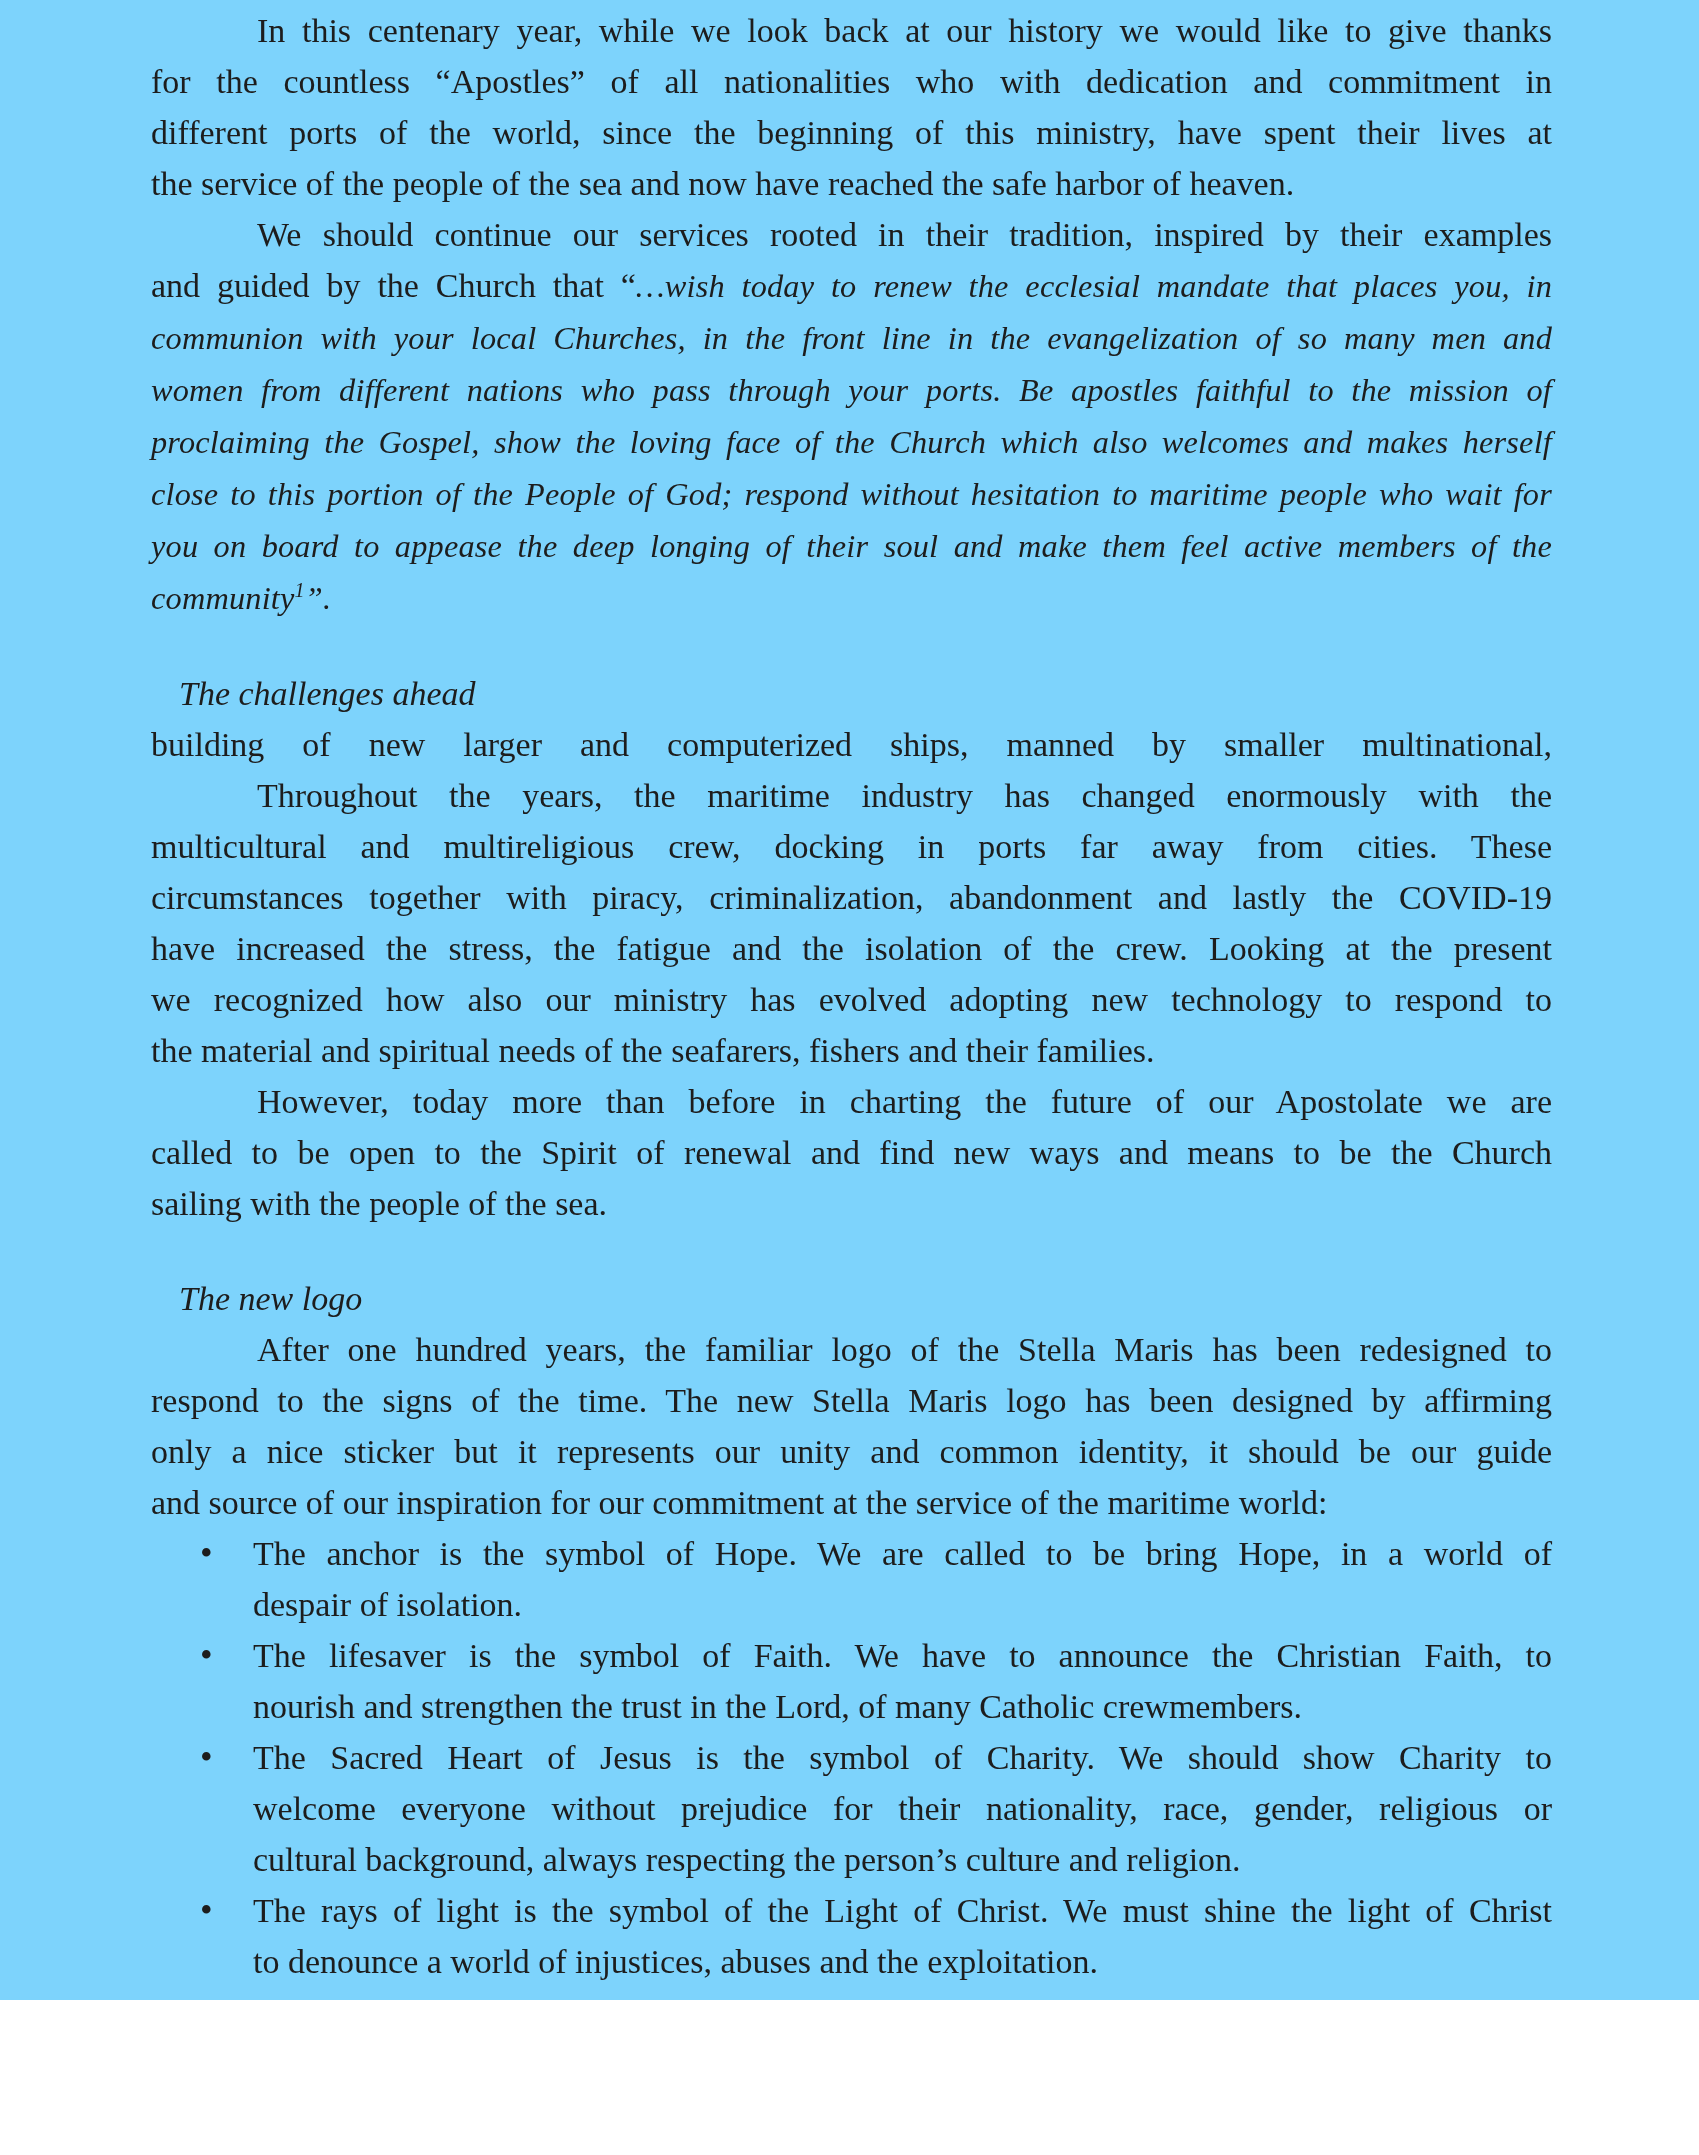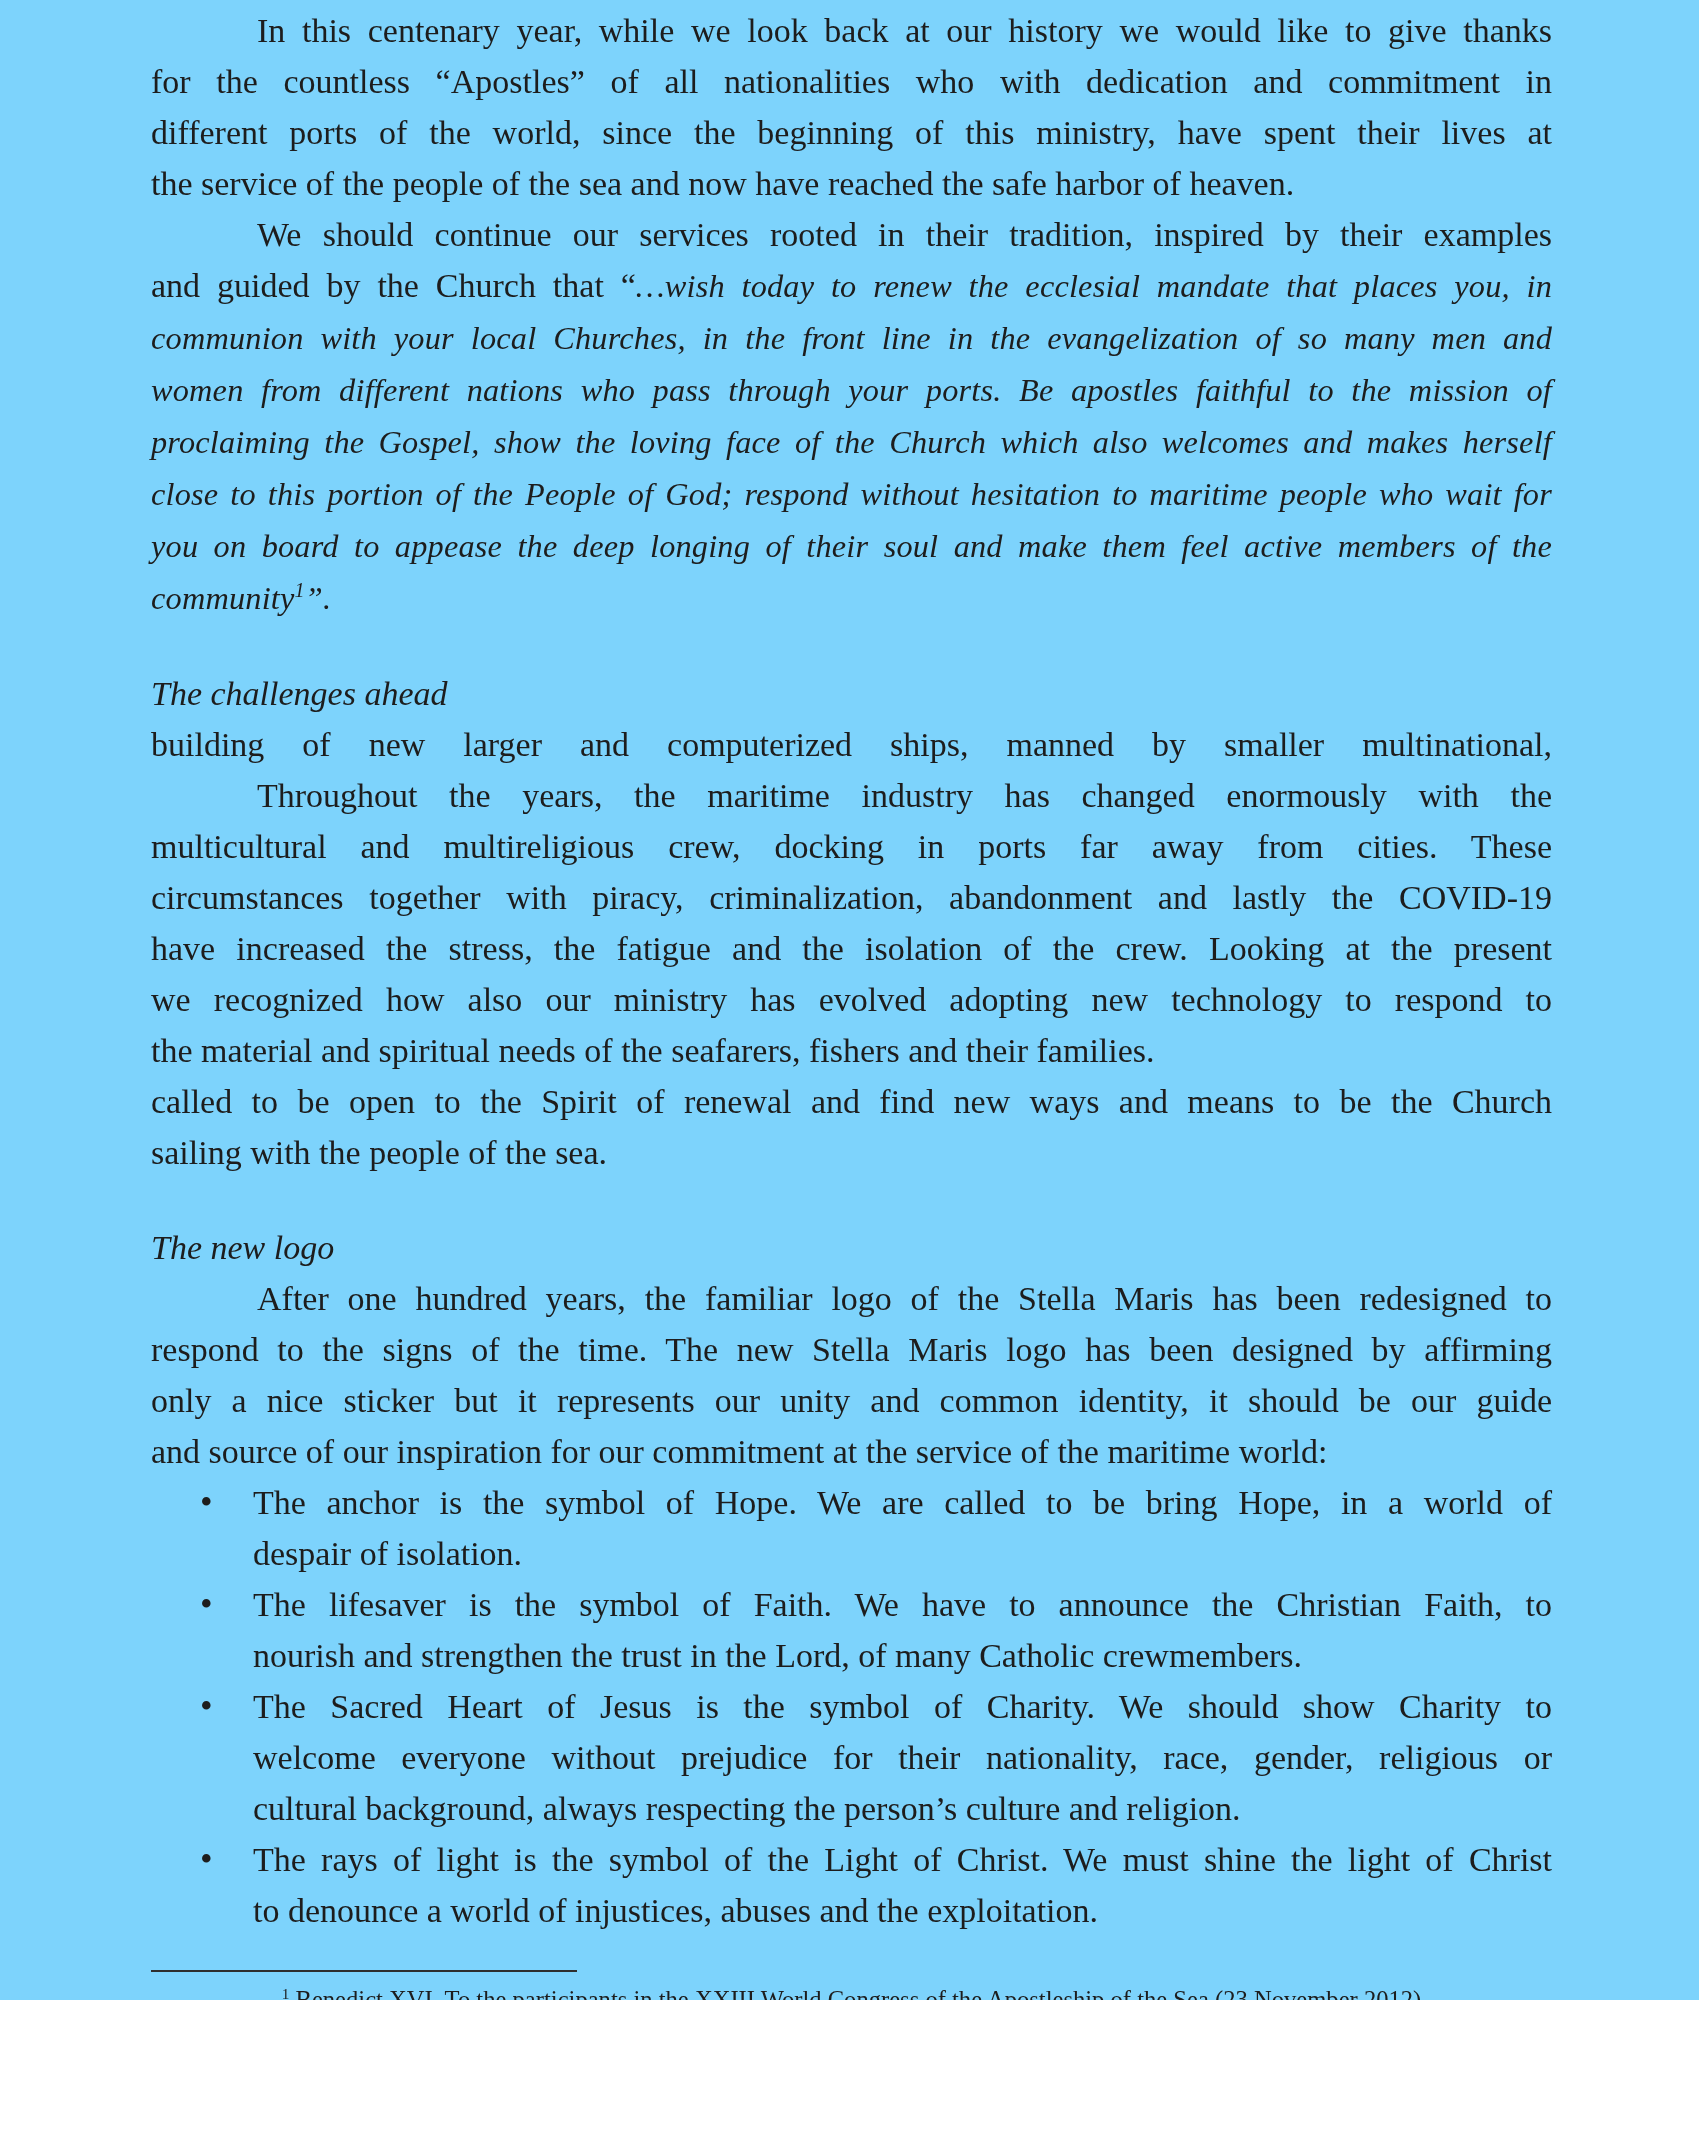--- a/index.html
+++ b/index.html
@@ -40,20 +40,21 @@
     font-style: italic;
     font-size: 0.95em;
     letter-spacing: 0.2px;
   }
 
   .heading {
     font-size: 34px;
     font-style: italic;
     line-height: 51px;
     margin-top: 44px;
+    margin-left: 28px;
   }
 
   .bullets { margin: 0; }
   .bullet-item {
     position: relative;
     padding-left: 102px;
     font-size: 34px;
   }
   .bullet-dot {
     position: absolute;
@@ -108,20 +109,21 @@
         <div class="para">
           <div class="line">building of new larger and computerized ships, manned by smaller multinational,</div>
           <div class="line first">Throughout the years, the maritime industry has changed enormously with the</div>
           <div class="line">multicultural and multireligious crew, docking in ports far away from cities. These</div>
           <div class="line">circumstances together with piracy, criminalization, abandonment and lastly the COVID-19</div>
           <div class="line">have increased the stress, the fatigue and the isolation of the crew. Looking at the present</div>
           <div class="line">we recognized how also our ministry has evolved adopting new technology to respond to</div>
           <div class="line last">the material and spiritual needs of the seafarers, fishers and their families.</div>
         </div>
         <div class="para">
+          <div class="line first">However, today more than before in charting the future of our Apostolate we are</div>
           <div class="line">called to be open to the Spirit of renewal and find new ways and means to be the Church</div>
           <div class="line last">sailing with the people of the sea.</div>
         </div>
         <div class="heading">The new logo</div>
         <div class="para">
           <div class="line first">After one hundred years, the familiar logo of the Stella Maris has been redesigned to</div>
           <div class="line">respond to the signs of the time. The new Stella Maris logo has been designed by affirming</div>
           <div class="line">only a nice sticker but it represents our unity and common identity, it should be our guide</div>
           <div class="line last">and source of our inspiration for our commitment at the service of the maritime world:</div>
         </div>

